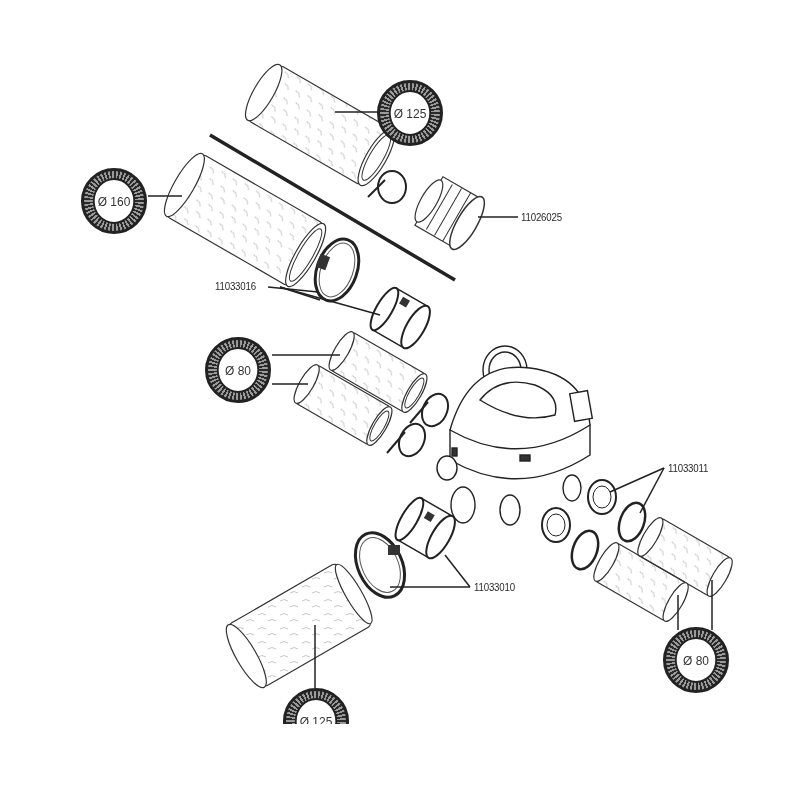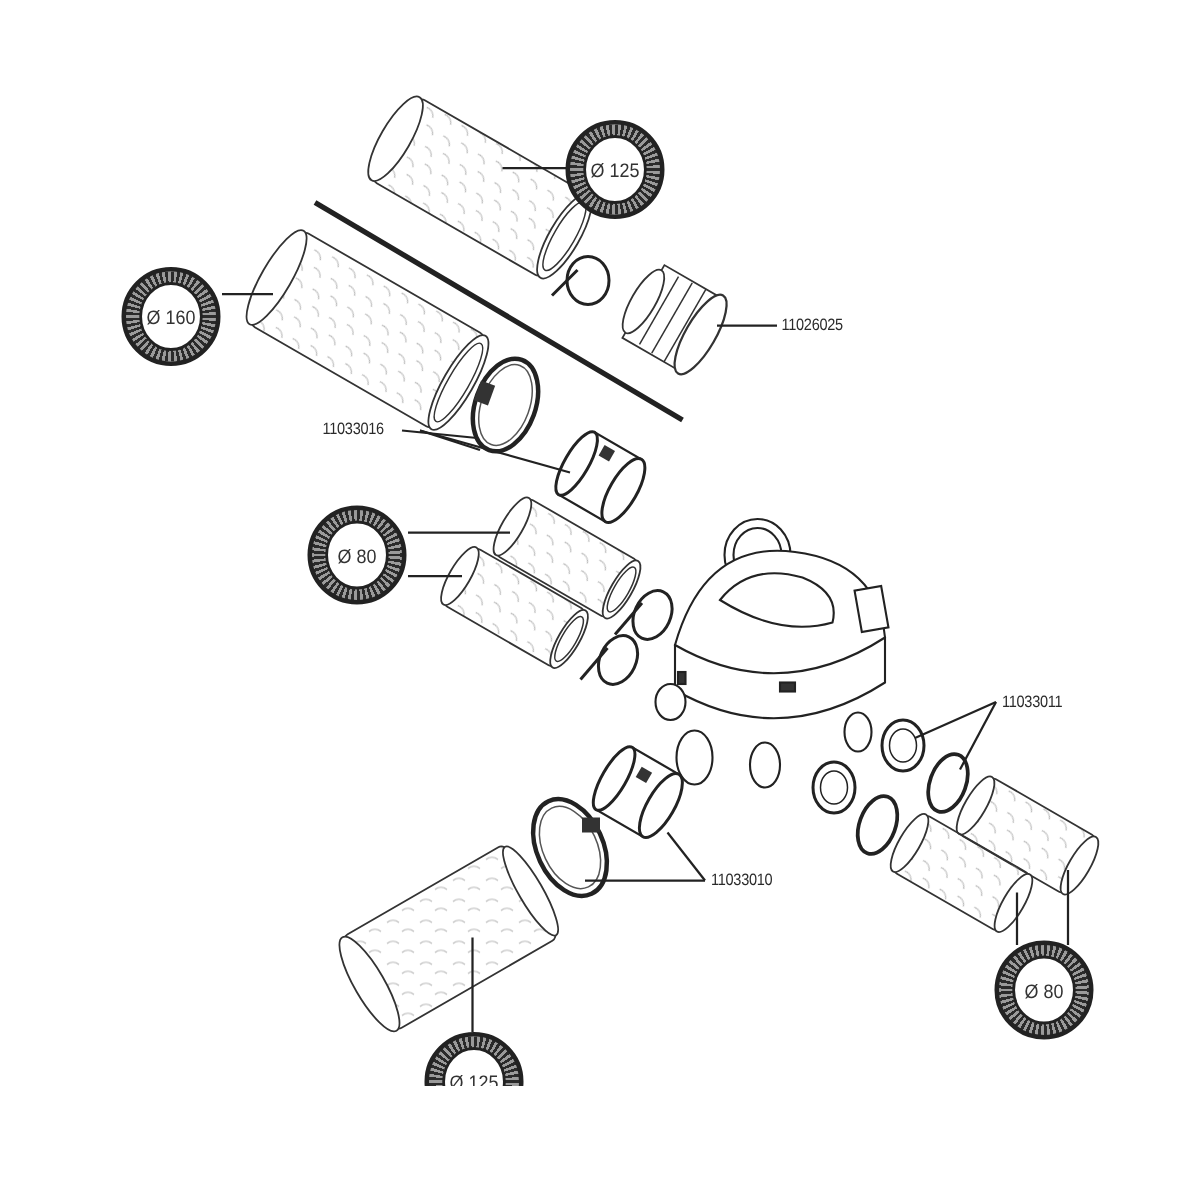--- a/index.html
+++ b/index.html
@@ -154,21 +154,21 @@
       <rect x="-62" y="-36" width="124" height="72" rx="4" fill="url(#tex)" stroke="#333" stroke-width="1.2"></rect>
       <ellipse cx="-62" cy="0" rx="10" ry="36" fill="#fff" stroke="#333" stroke-width="1.2"></ellipse>
       <ellipse cx="62" cy="0" rx="8" ry="34" fill="#fff" stroke="#333" stroke-width="1.2"></ellipse>
     </g>
     <line x1="315" y1="625" x2="315" y2="688" stroke="#222" stroke-width="1.5"></line>
   </svg>
 
   <div class="badge" style="left:377px; top:80px;">
     <div class="badge-inner">Ø 125</div>
   </div>
-  <div class="badge" style="left:81px; top:178px;">
+  <div class="badge" style="left:81px; top:168px;">
     <div class="badge-inner">Ø 160</div>
   </div>
   <div class="badge" style="left:205px; top:337px;">
     <div class="badge-inner">Ø 80</div>
   </div>
   <div class="badge" style="left:283px; top:688px;">
     <div class="badge-inner">Ø 125</div>
   </div>
   <div class="badge" style="left:663px; top:627px;">
     <div class="badge-inner">Ø 80</div>

